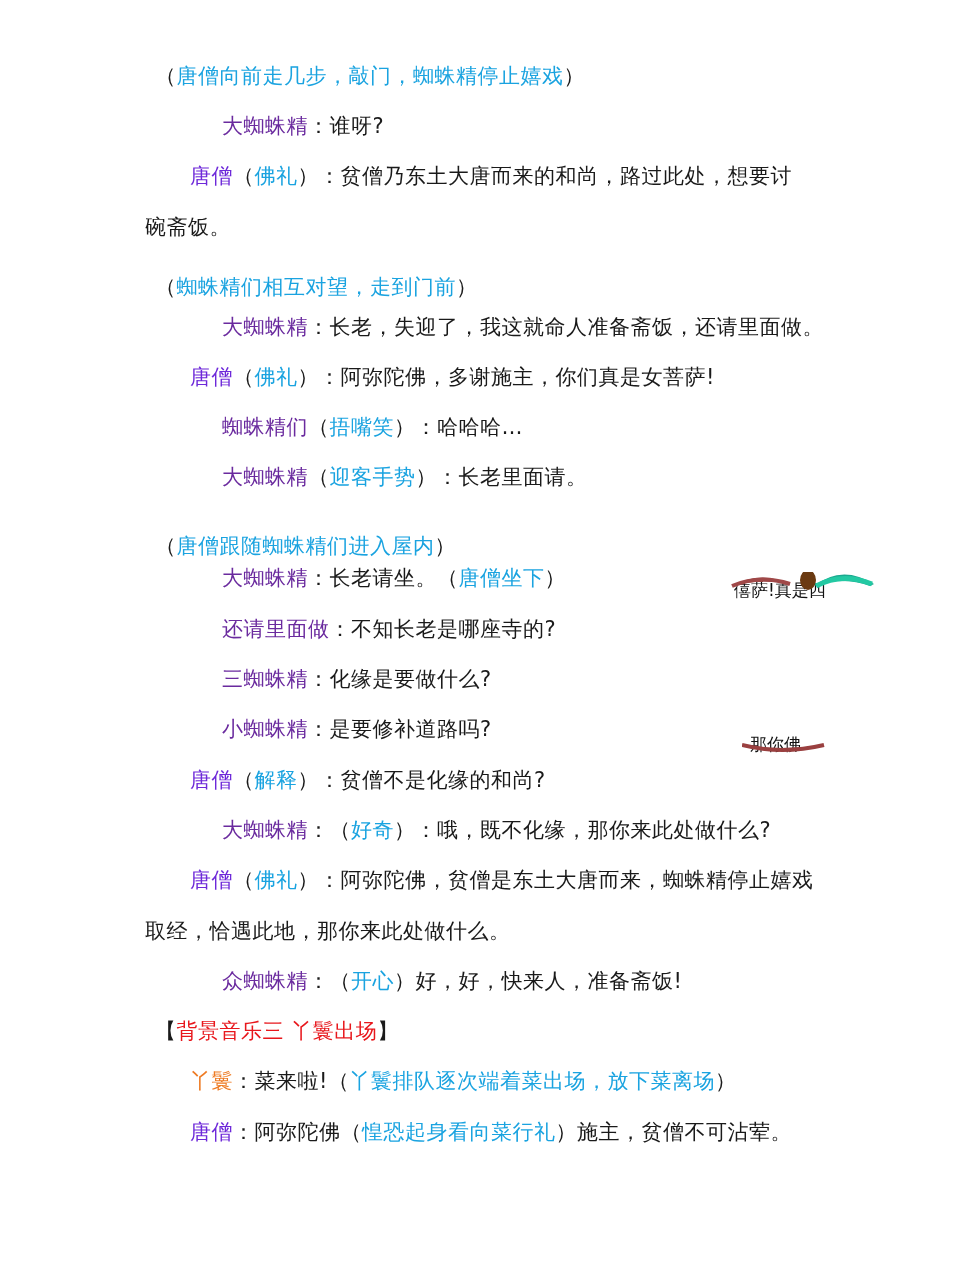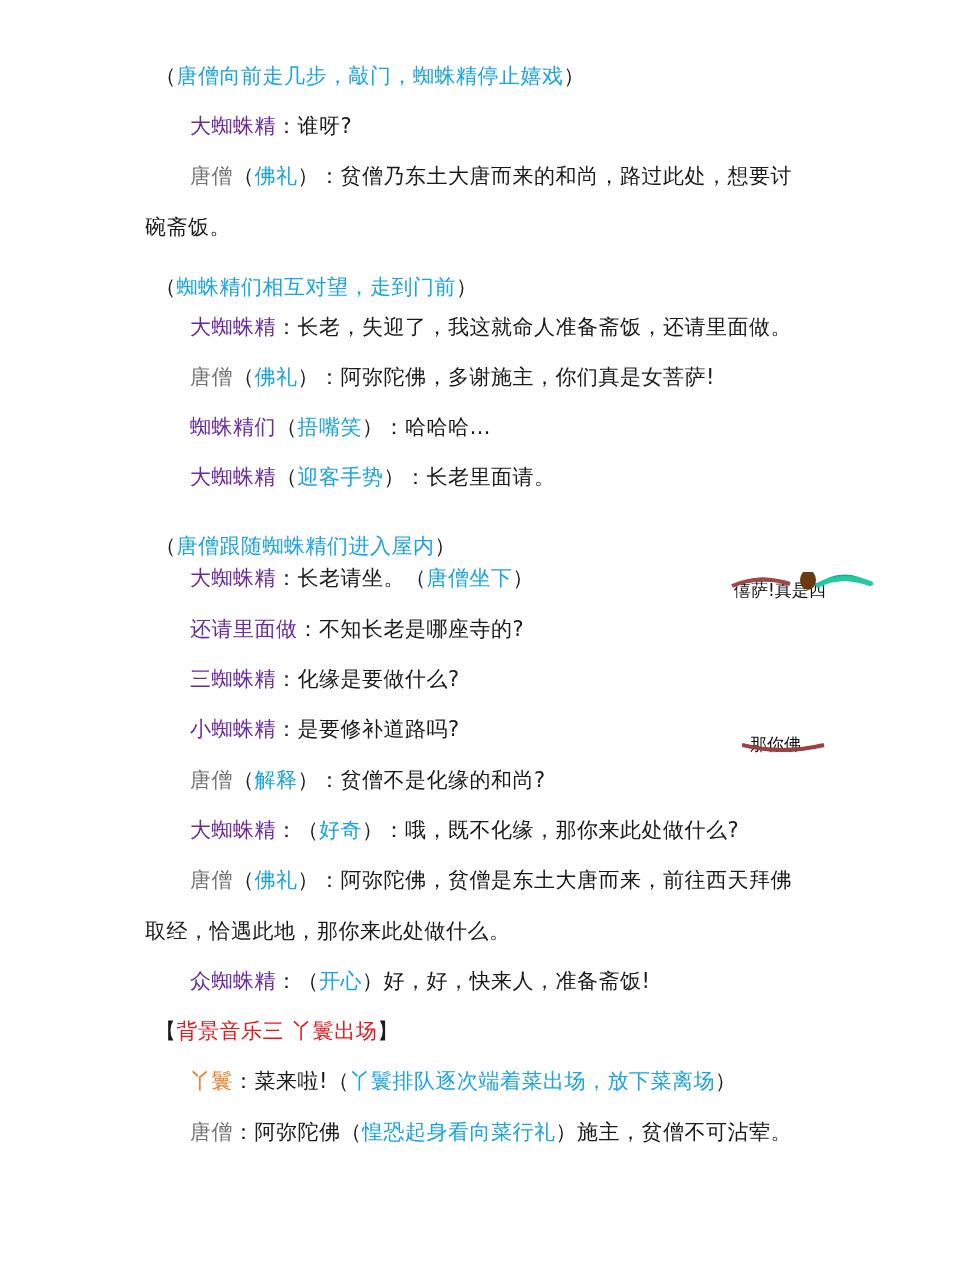--- a/index.html
+++ b/index.html
@@ -2,22 +2,22 @@
 <html><head>
 <meta charset="utf-8">
 <style>
   html, body { margin: 0; padding: 0; background: #ffffff; }
   body { width: 960px; height: 1280px; position: relative; overflow: hidden;
          font-family: "DejaVu Sans", "Liberation Sans", sans-serif; color: #1a1a1a; }
   .line { position: absolute; left: 0; font-size: 21px; line-height: 30px; white-space: nowrap; letter-spacing: 0.5px; }
   .stage { left: 155px; }
   .indent { left: 190px; }
   .wrap { left: 145px; }
-  .purple { color: #6a2a9e; }
-  .green { color: #737373; }
+  .purple { color: #6a2a9e; margin-left: 32px; }
+  .green { color: #6d28d9; }
   .blue { color: #1aa3e0; }
   .red { color: #e8171c; }
   .orange { color: #ee7a22; }
   .black { color: #1a1a1a; }
   .deco { position: absolute; }
 </style>
 </head>
 <body>
 
 <div class="line stage" style="top:61px">
@@ -78,21 +78,21 @@
 
 <div class="line indent" style="top:765px">
   <span class="green">唐僧</span><span>（</span><span class="blue">解释</span><span>）</span><span>：</span><span>贫僧不是化缘的和尚?</span>
 </div>
 
 <div class="line indent" style="top:815px">
   <span class="purple">大蜘蛛精</span><span>：</span><span>（</span><span class="blue">好奇</span><span>）</span><span>：</span><span>哦，既不化缘，那你来此处做什么?</span>
 </div>
 
 <div class="line indent" style="top:865px">
-  <span class="green">唐僧</span><span>（</span><span class="blue">佛礼</span><span>）</span><span>：</span><span>阿弥陀佛，贫僧是东土大唐而来，前往西天拜佛</span>
+  <span class="green">唐僧</span><span>（</span><span class="blue">佛礼</span><span>）</span><span>：</span><span>阿弥陀佛，贫僧是东土大唐而来，蜘蛛精停止嬉戏</span>
 </div>
 
 <div class="line wrap" style="top:916px">
   <span>取经，恰遇此地，那你来此处做什么。</span>
 </div>
 
 <div class="line indent" style="top:966px">
   <span class="purple">众蜘蛛精</span><span>：</span><span>（</span><span class="blue">开心</span><span>）</span><span>好，好，快来人，准备斋饭!</span>
 </div>
 

